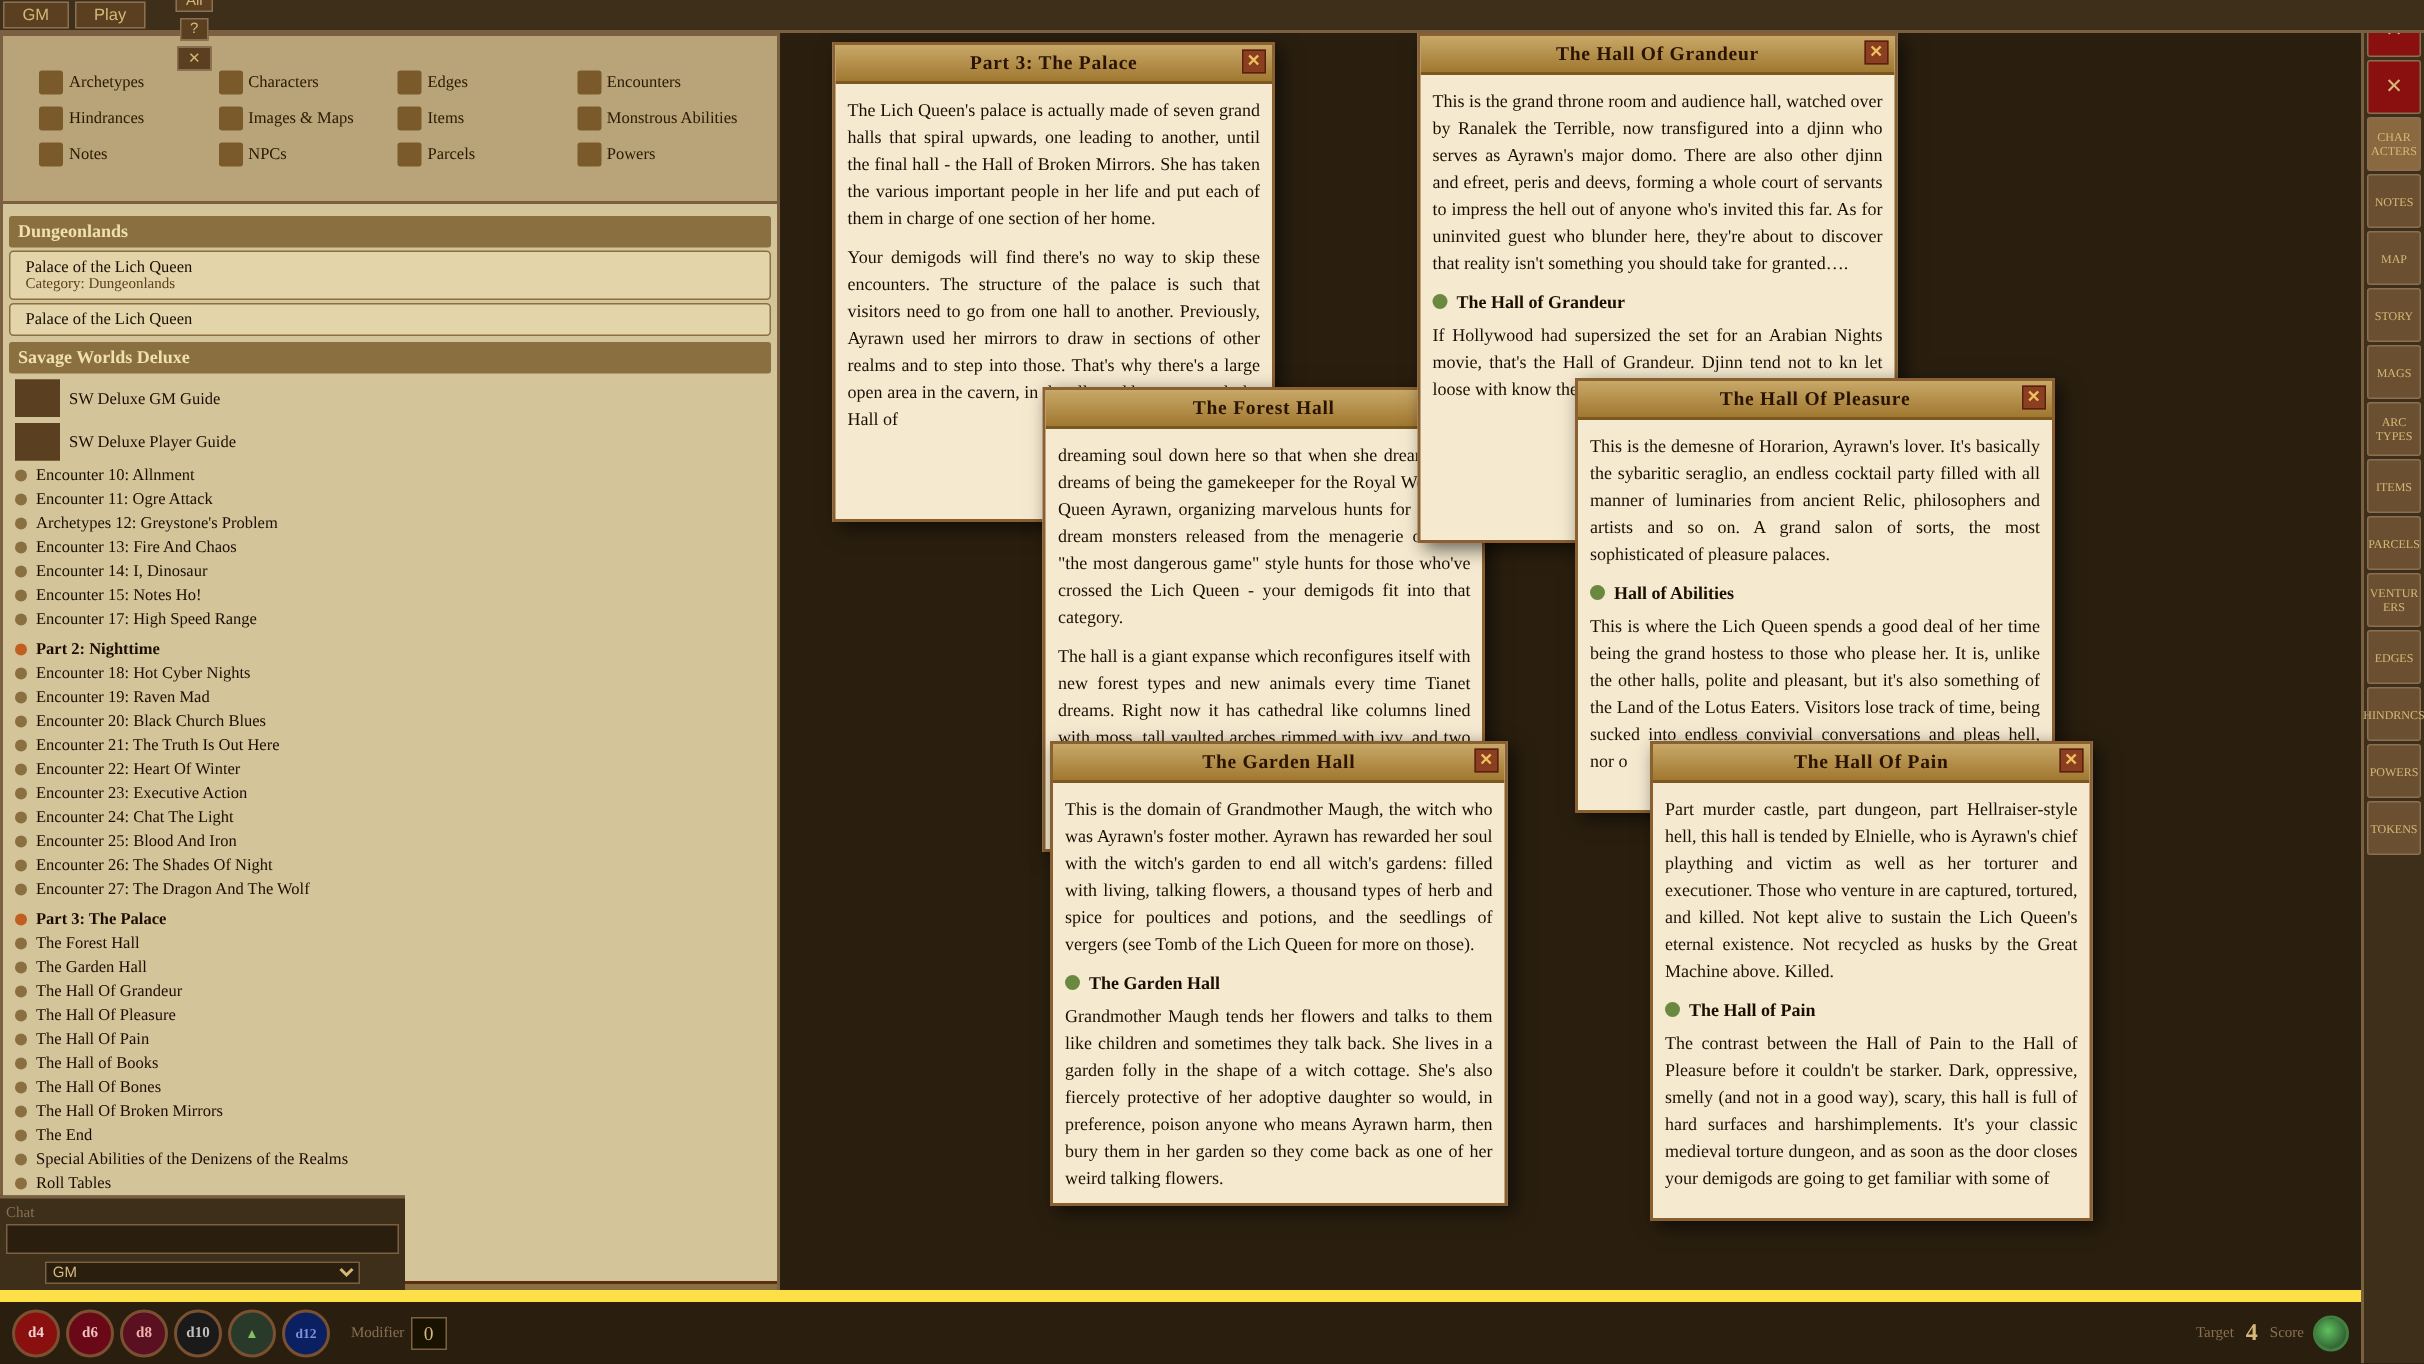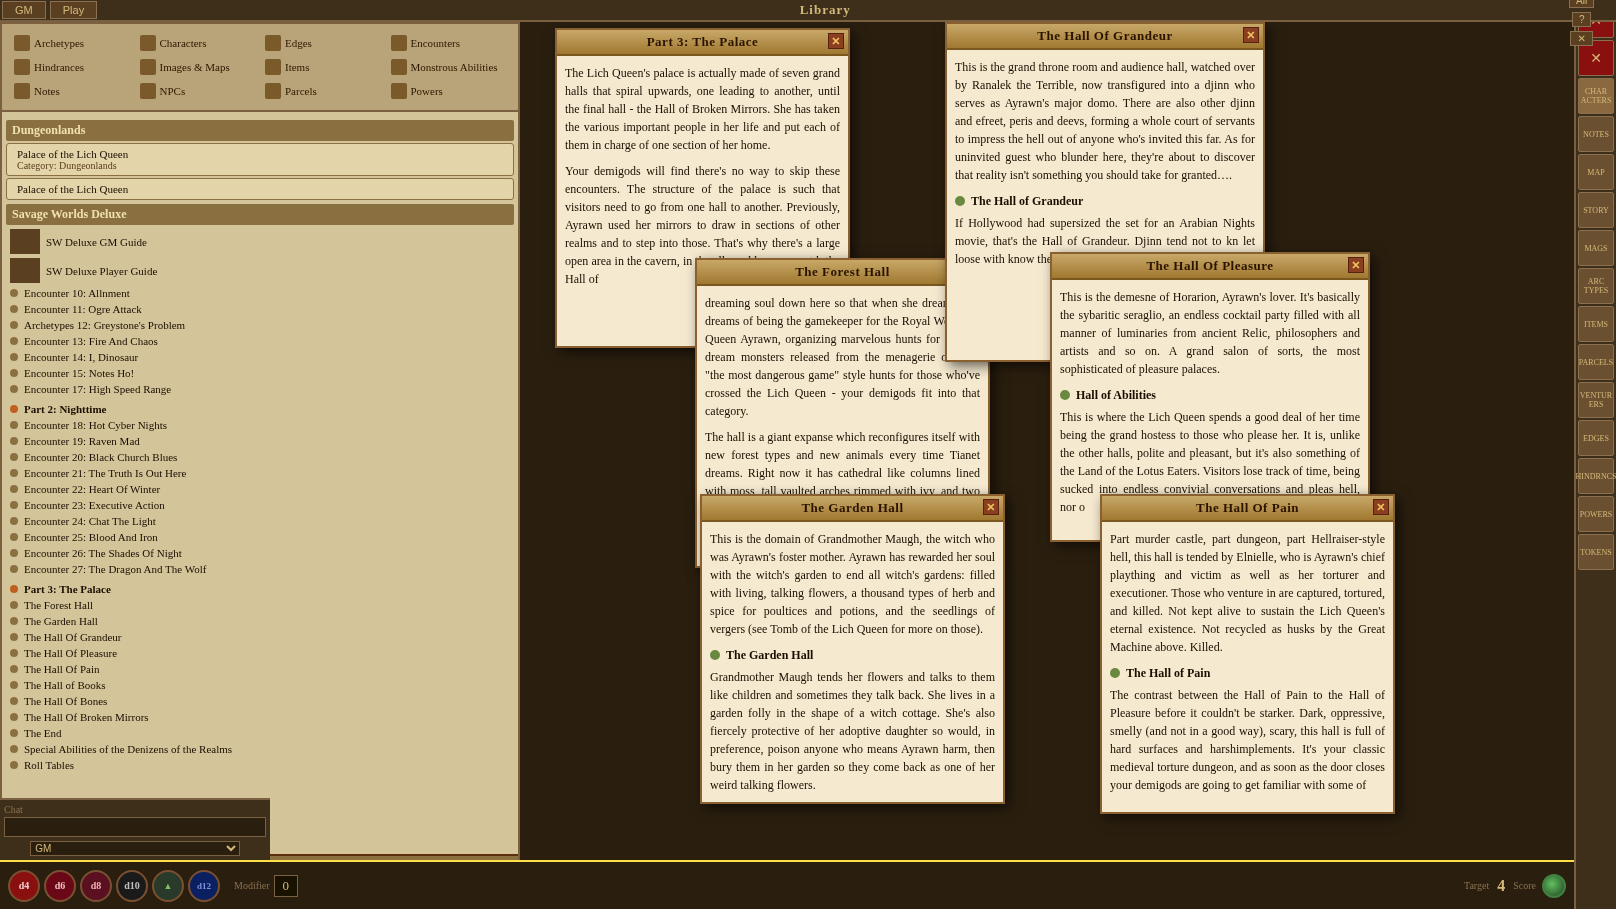--- a/index.html
+++ b/index.html
@@ -67,21 +67,21 @@
       height: 860px;
       background: #c8b48a;
       border: 2px solid #7a6040;
       display: flex;
       flex-direction: column;
     }
 
     
     .nav-tabs {
       background: #b8a478;
-      padding: 8px;
+      padding: 20px;
       display: grid;
       grid-template-columns: repeat(4, 1fr);
       gap: 2px;
       border-bottom: 2px solid #7a6040;
     }
     .nav-item {
       display: flex;
       align-items: center;
       gap: 4px;
       padding: 3px 4px;
@@ -287,21 +287,21 @@
     .right-btn.active { background: #8a6840; }
 
     
     .bottom-toolbar {
       position: absolute;
       bottom: 0;
       left: 0;
       right: 42px;
       height: 49px;
       background: #2a1f0f;
-      border-top: 2px solid #fde047;
+      border-top: 8px solid #fde047;
       display: flex;
       align-items: center;
       gap: 6px;
       padding: 4px 8px;
     }
     .dice-btn {
       width: 32px;
       height: 32px;
       border-radius: 50%;
       border: 2px solid #7a5030;
@@ -332,21 +332,20 @@
       background: radial-gradient(circle at 40% 40%, #60c060, #204020);
       border: 2px solid #408040;
     }
   </style>
 </head>
 <body>
 
 <div class="top-bar">
   <button class="top-bar-btn">GM</button>
   <button class="top-bar-btn">Play</button>
-  <span class="library-title">Library</span>
   <div class="top-bar-right">
     <button>Create PC</button>
     <button>All</button>
     <button>?</button>
     <button>✕</button>
   </div>
 </div>
 
 <div class="left-panel" style="top:22px;">
 

